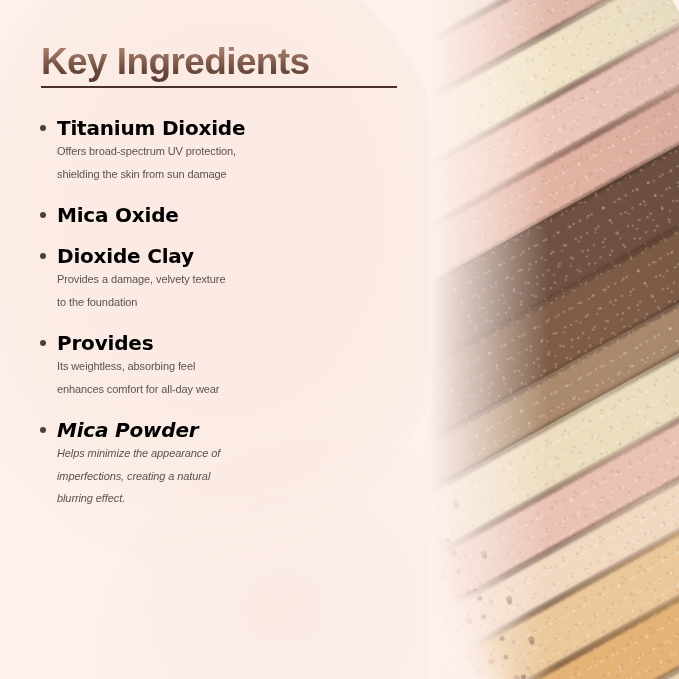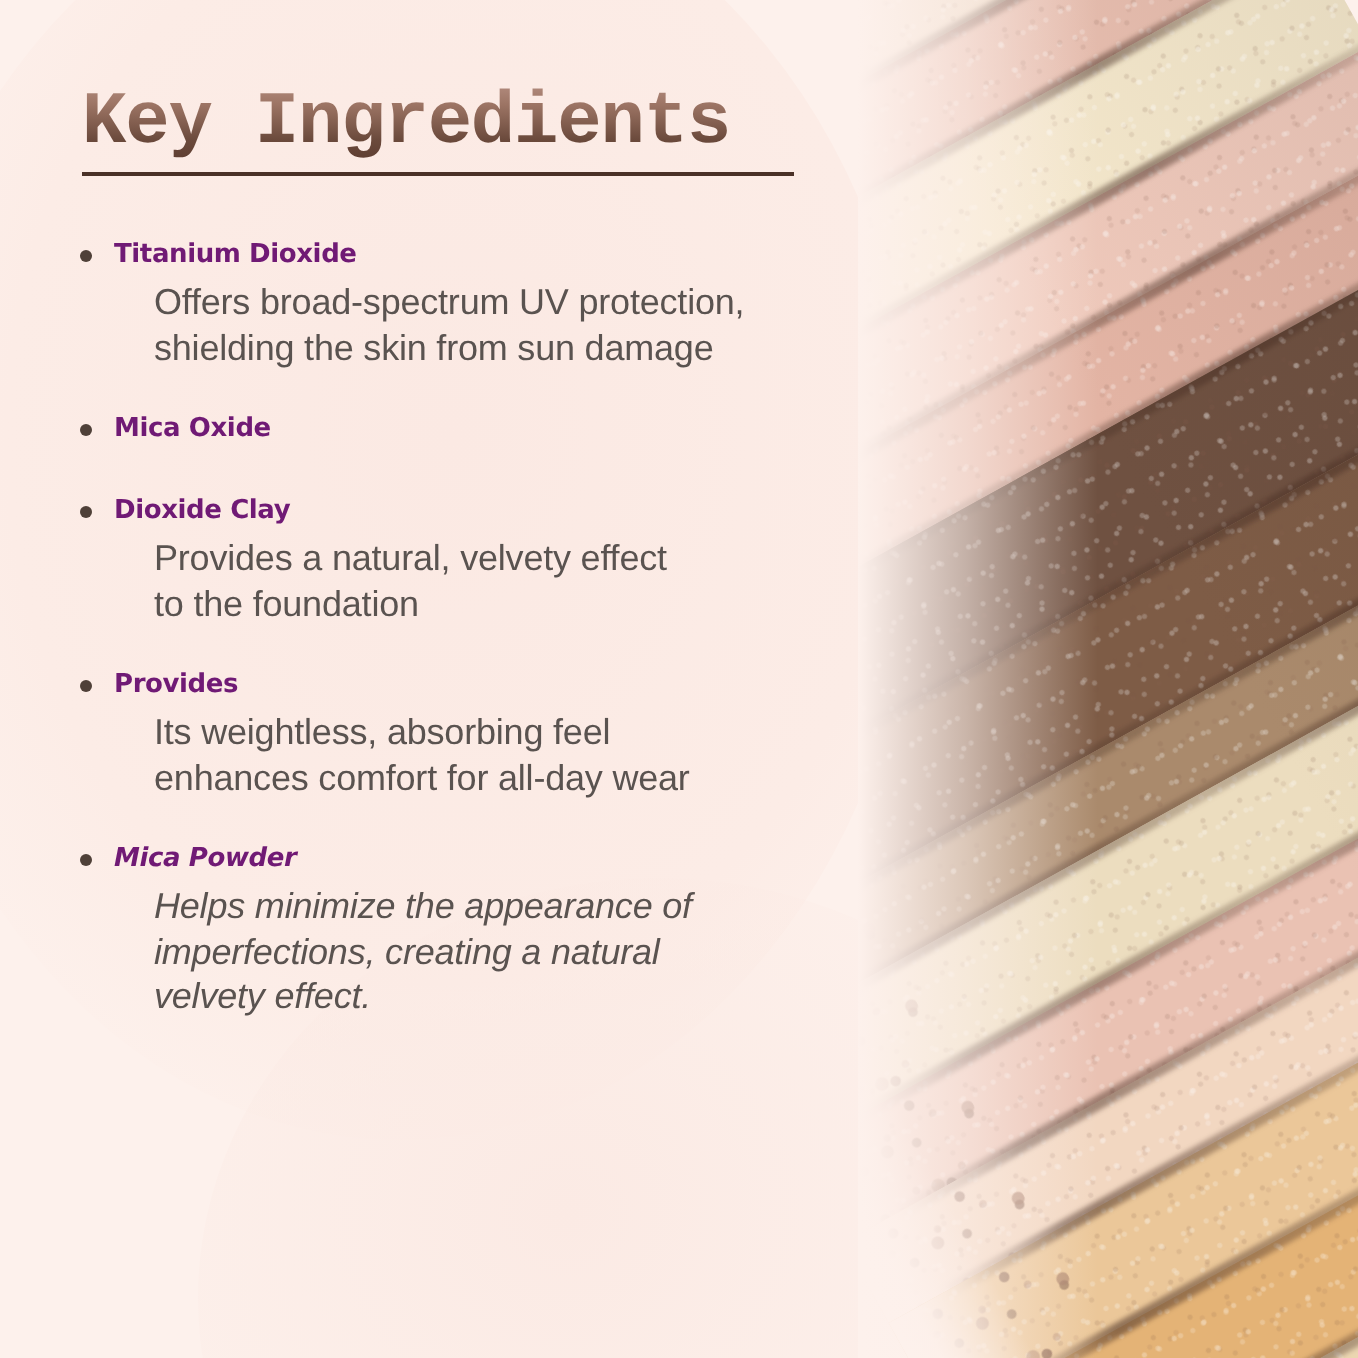--- a/index.html
+++ b/index.html
@@ -57,21 +57,21 @@
   }
 
   .title-wrap {
     position: absolute;
     left: 41px;
     top: 40px;
     width: 400px;
   }
   .title {
     margin: 0;
-    font-family: Liberation Mono, monospace;
+    font-family: Liberation Sans, sans-serif;
     font-size: 37px;
     font-weight: bold;
     letter-spacing: -0.6px;
     line-height: 44px;
     background: linear-gradient(180deg, #b79083 0%, #9c7464 28%, #6b4a3c 68%, #59392d 100%);
     -webkit-background-clip: text;
     background-clip: text;
     color: #6b4a3c;
     -webkit-text-fill-color: transparent;
     white-space: nowrap;
@@ -104,37 +104,36 @@
     left: 2px;
     top: 8px;
     width: 6px;
     height: 6px;
     border-radius: 50%;
     background: #4f4038;
   }
   .item-name {
     display: block;
     font-family: "DejaVu Sans", sans-serif;
-    font-size: 13px;
+    font-size: 20px;
     font-weight: bold;
     letter-spacing: -0.2px;
     line-height: 22px;
-    color: #701a75;
+    color: #000000;
     margin-bottom: 1px;
   }
   .item-desc {
     display: block;
     font-family: "Liberation Sans", sans-serif;
-    font-size: 18px;
+    font-size: 11px;
     font-weight: 400;
     line-height: 22.5px;
     letter-spacing: -0.1px;
     color: #5a5350;
     white-space: pre-line;
-    margin-left: 20px;
   }
 
   
   .swatch-panel {
     position: absolute;
     right: 0;
     top: 0;
     width: 250px;
     height: 679px;
     overflow: hidden;
@@ -319,32 +318,32 @@
           <span class="item-desc">Offers broad-spectrum UV protection,
 shielding the skin from sun damage</span>
         </li>
         <li class="item">
           <span class="bullet"></span>
           <span class="item-name">Mica Oxide</span>
         </li>
         <li class="item">
           <span class="bullet"></span>
           <span class="item-name">Dioxide Clay</span>
-          <span class="item-desc">Provides a natural, velvety effect
+          <span class="item-desc">Provides a damage, velvety texture
 to the foundation</span>
         </li>
         <li class="item">
           <span class="bullet"></span>
           <span class="item-name">Provides</span>
           <span class="item-desc">Its weightless, absorbing feel
 enhances comfort for all-day wear</span>
         </li>
         <li class="item">
           <span class="bullet"></span>
           <span class="item-name">Mica Powder</span>
           <span class="item-desc">Helps minimize the appearance of
 imperfections, creating a natural
-velvety effect.</span>
+blurring effect.</span>
         </li>
       </ul>
 
   </div>
 </div>
 
 </body></html>

